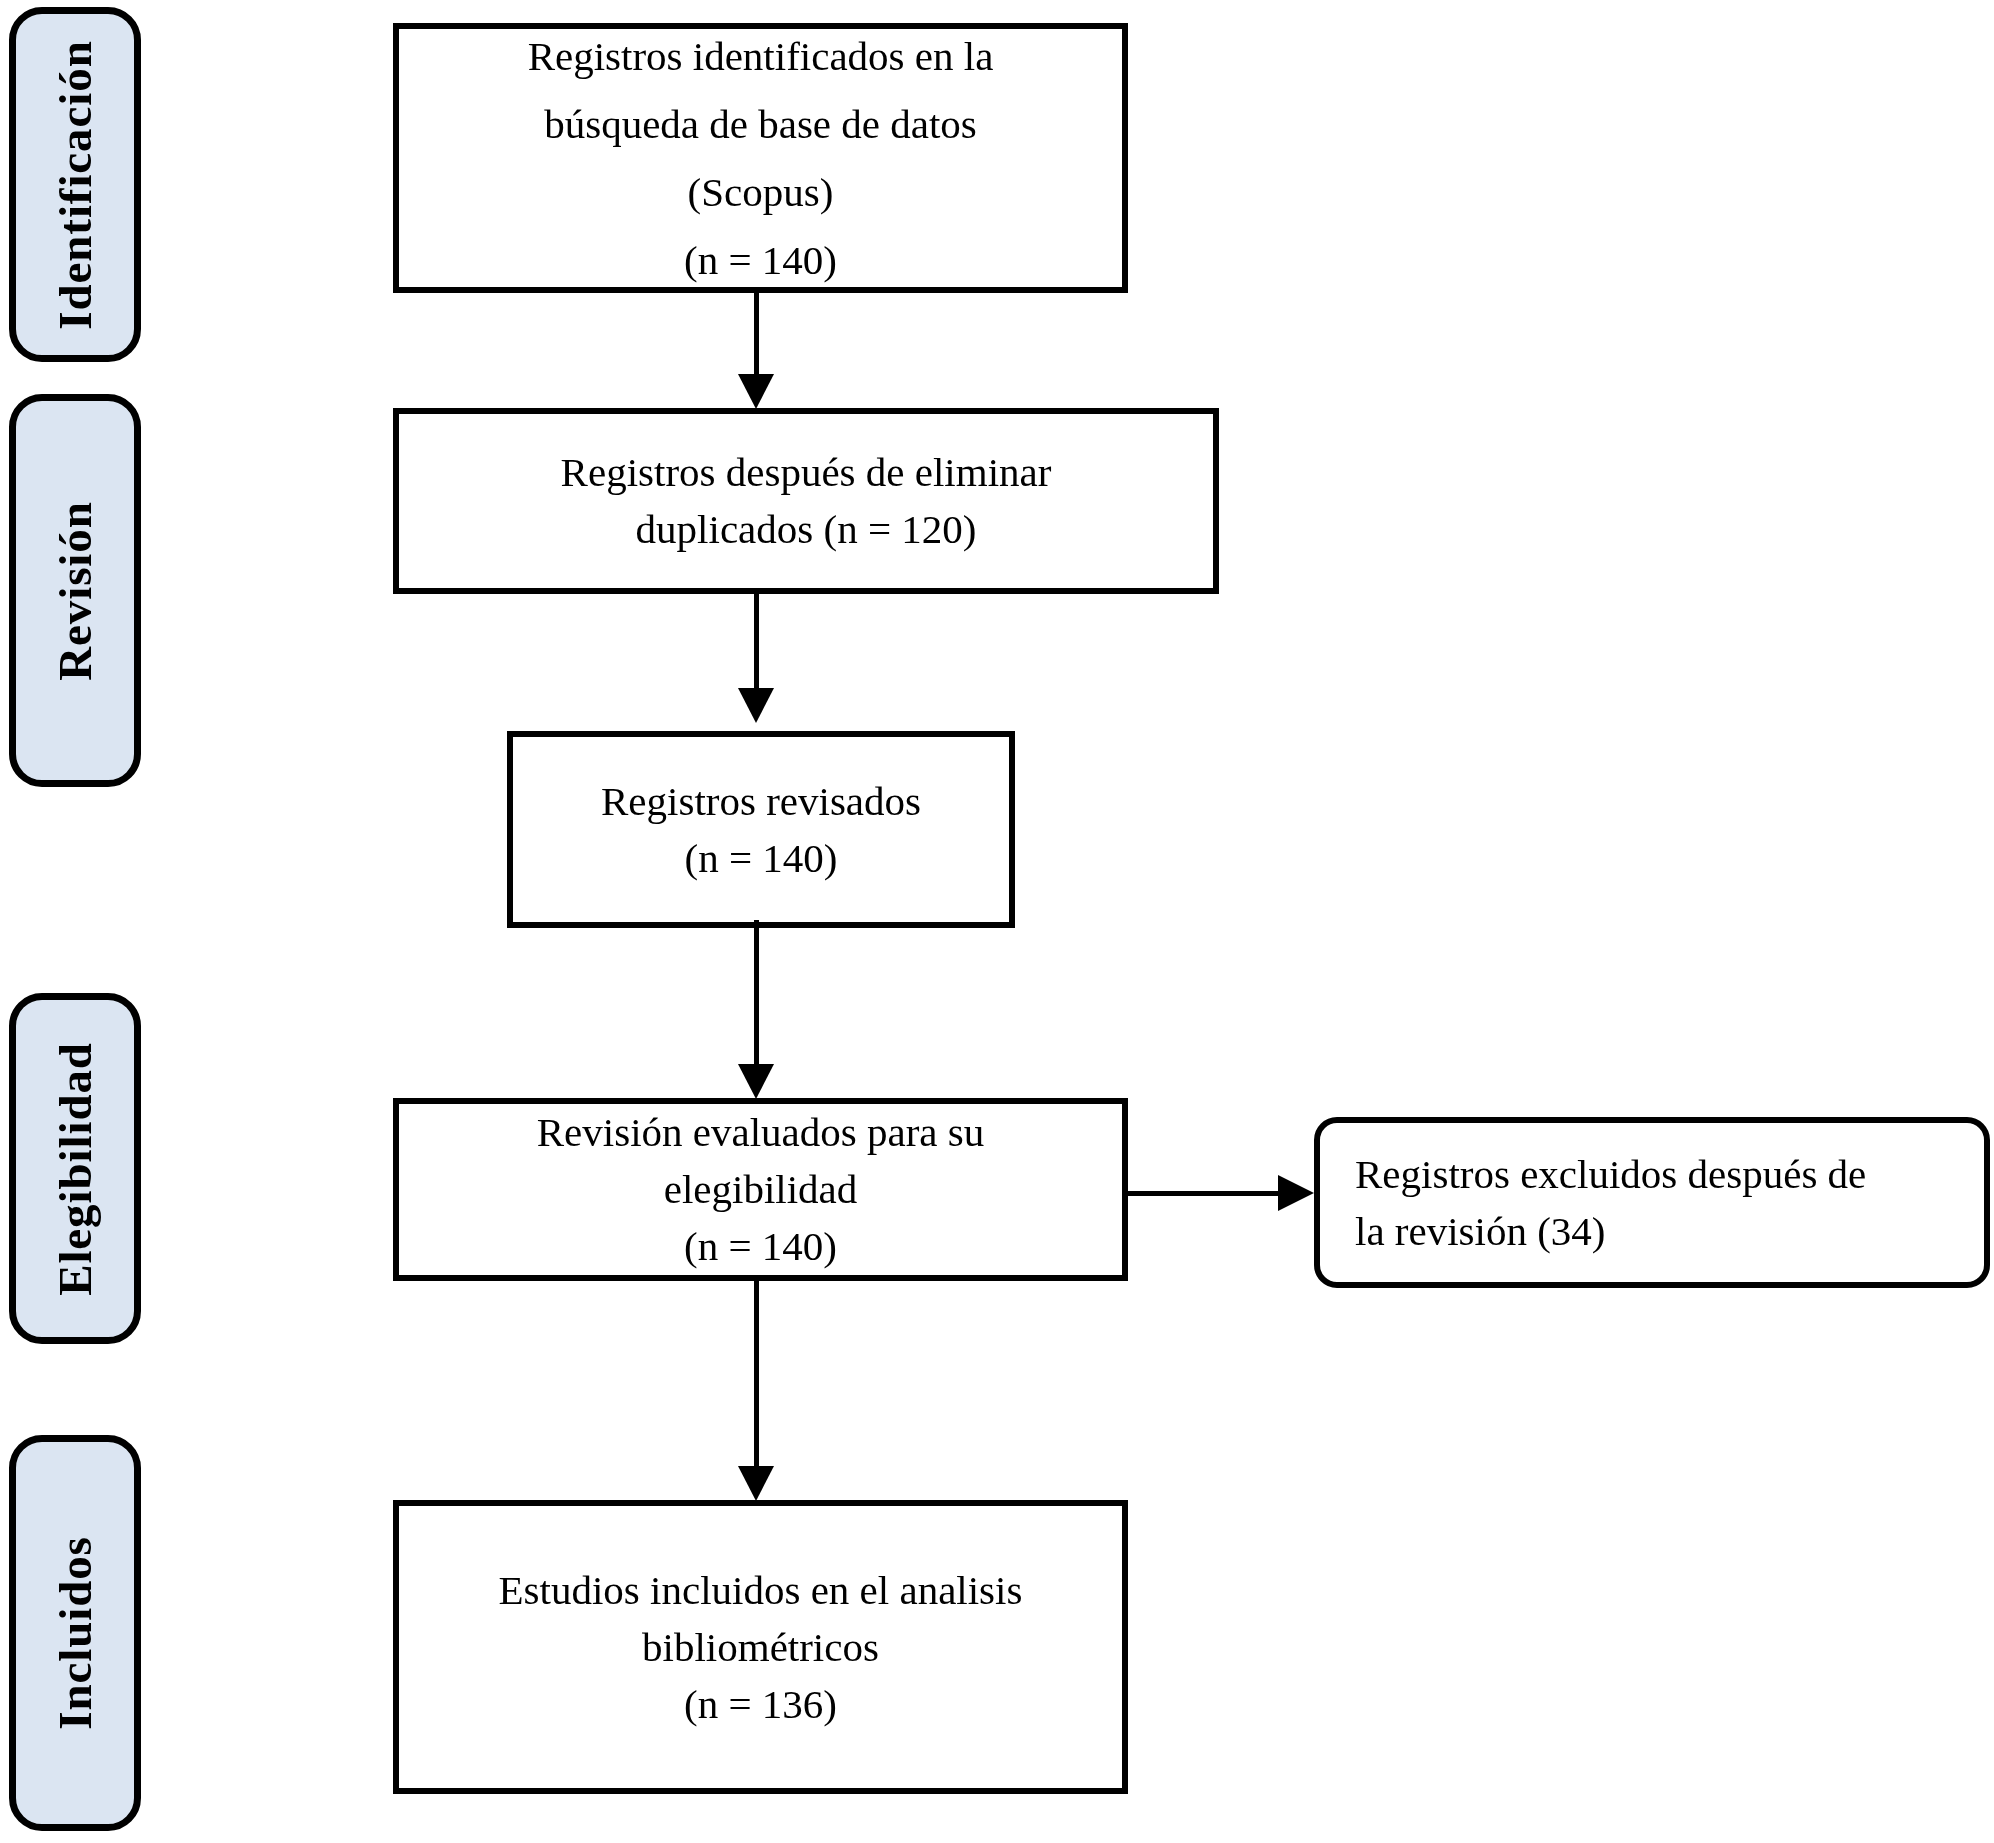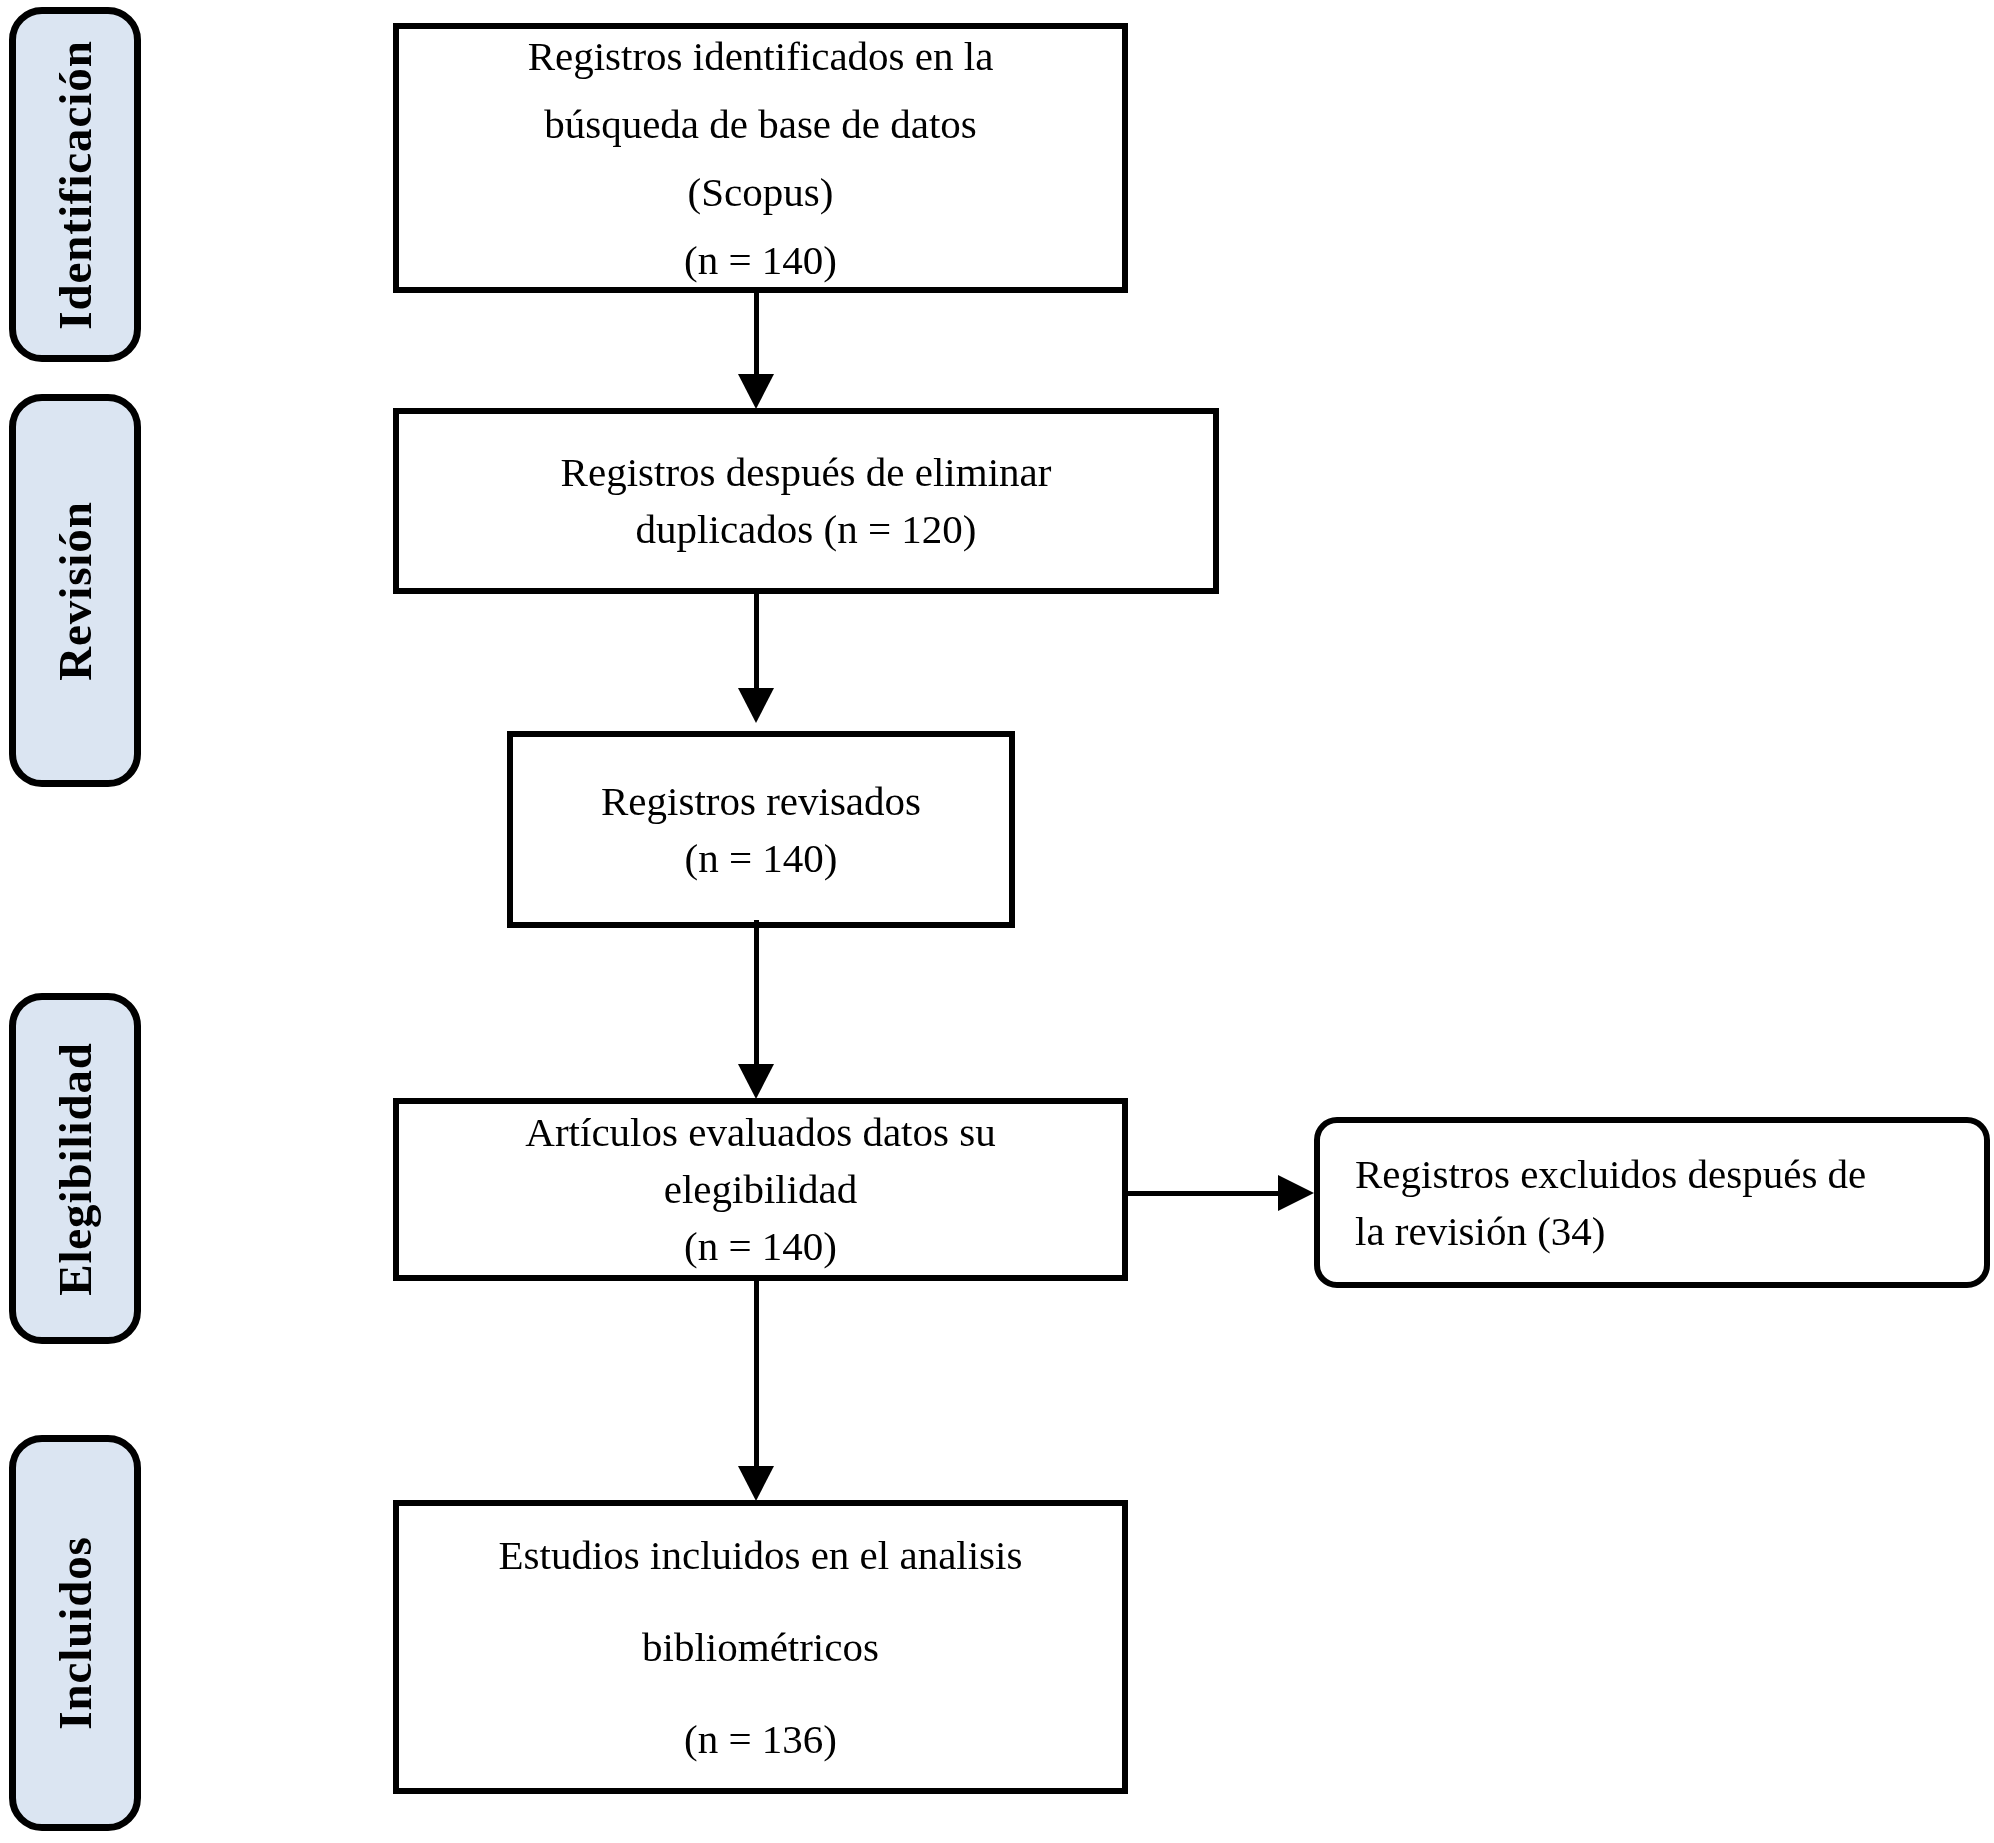--- a/index.html
+++ b/index.html
@@ -132,40 +132,40 @@
     <div>Registros revisados</div>
     <div>(n = 140)</div>
   </div>
 
   <div>
     <div class="vline" style="left:754px; top:920px; height:147px;"></div>
     <div class="vhead" style="left:738px; top:1064px;"></div>
   </div>
 
   <div class="fbox" style="left:393px; top:1098px; width:735px; height:183px;">
-    <div>Artículos evaluados datos su</div>
+    <div>Revisión evaluados para su</div>
     <div>elegibilidad</div>
     <div>(n = 140)</div>
   </div>
 
   <div>
     <div class="hline" style="left:1128px; top:1191px; width:153px;"></div>
     <div class="hhead" style="left:1278px; top:1175px;"></div>
   </div>
 
   <div class="fbox left-align" style="left:1314px; top:1117px; width:676px; height:171px;">
     <div>Registros excluidos después de</div>
     <div>la revisión (34)</div>
   </div>
 
   <div>
     <div class="vline" style="left:754px; top:1281px; height:188px;"></div>
     <div class="vhead" style="left:738px; top:1466px;"></div>
   </div>
 
-  <div class="fbox" style="left:393px; top:1500px; width:735px; height:294px;gap:35px;">
+  <div class="fbox" style="left:393px; top:1500px; width:735px; height:294px;">
     <div>Estudios incluidos en el analisis</div>
     <div>bibliométricos</div>
     <div>(n = 136)</div>
   </div>
 
 </div>
 
 
 </body></html>

